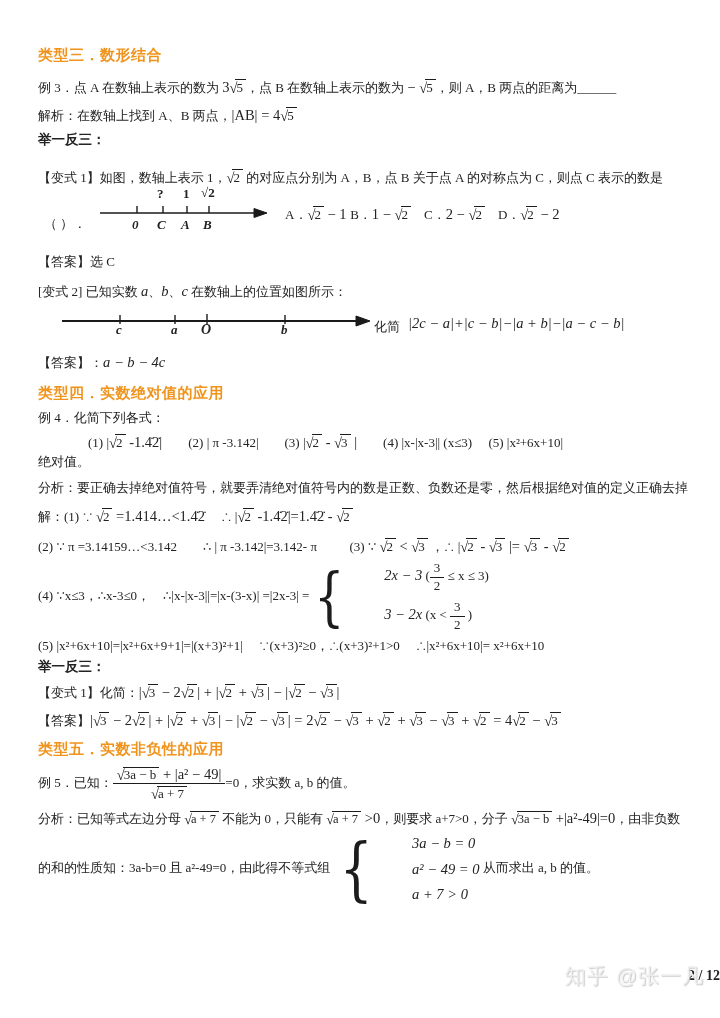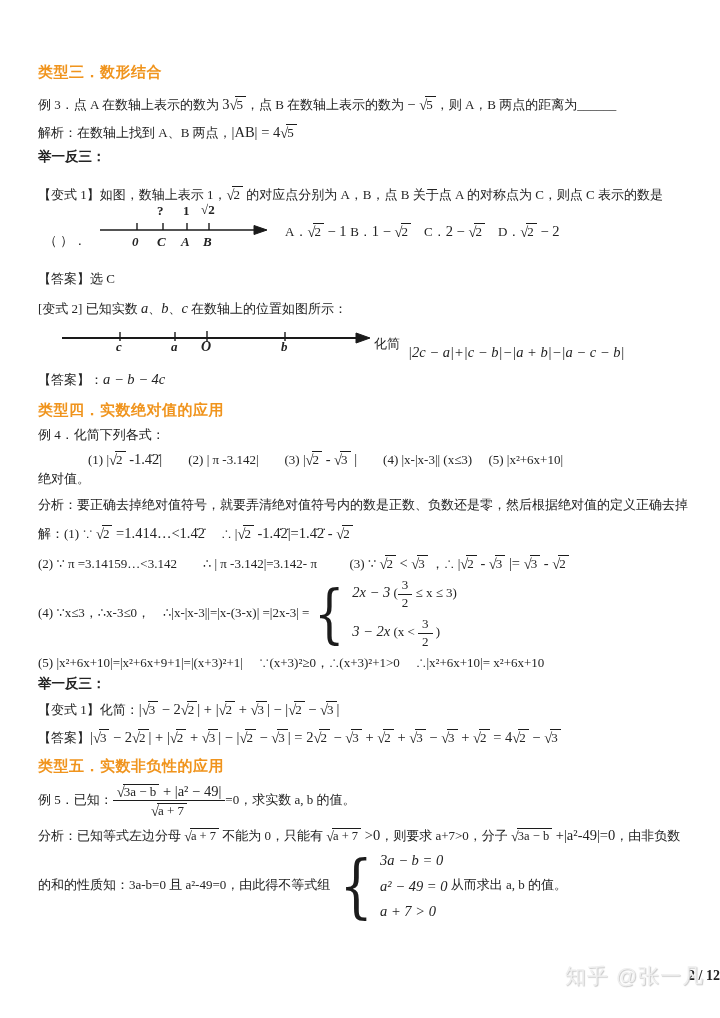--- a/index.html
+++ b/index.html
@@ -14,38 +14,38 @@
   .it{font-style:italic;}
   .sqrt{display:inline-block;white-space:nowrap;}
   .rsign{display:inline-block;font-size:1.12em;transform:translateY(1px);}
   .rad{display:inline-block;border-top:1.3px solid #1c1c1c;padding:0 3px 0 1px;margin-left:-2px;}
   .frac{display:inline-block;text-align:center;vertical-align:middle;line-height:1.15;}
   .frac .num{display:block;border-bottom:1.2px solid #1c1c1c;padding:0 4px 1px 4px;}
   .frac .den{display:block;padding-top:1px;}
   .cases{display:inline-flex;align-items:center;vertical-align:middle;}
   .brace{font-family:"DejaVu Serif",serif;font-weight:200;line-height:0.95;transform:scaleX(0.75);
          display:inline-block;color:#1c1c1c;}
-  .crows{display:inline-block;padding-left:2px;}
+  .crows{display:inline-block;padding-left:2px;margin-left:32px;}
   .crow{line-height:1.35;padding:3px 0;white-space:nowrap;}
   .drow{position:relative;width:720px;}
   .dlabel{position:absolute;font-weight:bold;font-style:italic;font-size:13px;}
   .dlabel-up{position:absolute;font-weight:bold;font-size:13px;}
   .nls{position:absolute;}
   .footer-page{position:absolute;left:0;right:0;bottom:34px;text-align:right;
                font-weight:bold;font-size:14px;}
   .watermark{position:absolute;right:16px;bottom:28px;font-family:"Liberation Sans",sans-serif;
              font-size:21px;color:#efefef;text-shadow:1px 1px 1px #c8c8c8;letter-spacing:1px;}
   svg line,svg polygon{stroke:#1a1a1a;}
 </style>
 </head>
 <body>
 
 <div class="page">
 
-  <div class="line heading" style="margin-top:63px">类型三．数形结合</div>
+  <div class="line heading" style="margin-top:46px">类型三．数形结合</div>
   <div class="line" style="margin-top:13px"><span class="t">例 3．点 A 在数轴上表示的数为 </span><span class="m">3</span><span class="sqrt"><span class="rsign">√</span><span class="rad">5</span></span><span class="t">，点 B 在数轴上表示的数为 </span><span class="m">− </span><span class="sqrt"><span class="rsign">√</span><span class="rad">5</span></span><span class="t">，则 A，B 两点的距离为______</span></div>
   <div class="line" style="margin-top:10px"><span class="t">解析：在数轴上找到 A、B 两点，</span><span class="m">|AB| = 4</span><span class="sqrt"><span class="rsign">√</span><span class="rad">5</span></span></div>
   <div class="line bold" style="margin-top:8px">举一反三：</div>
   <div class="line" style="margin-top:19px"><span class="t">【变式 1】如图，数轴上表示 1，</span><span class="sqrt"><span class="rsign">√</span><span class="rad">2</span></span><span class="t"> 的对应点分别为 A，B，点 B 关于点 A 的对称点为 C，则点 C 表示的数是</span></div>
 
   <div class="drow" style="height:58px;margin-top:3px">
     <span class="t nls" style="left:44px;top:26px">（ ）．</span>
     <svg class="nls" style="left:100px;top:16px" width="168" height="14">
       <line x1="0" y1="8" x2="156" y2="8" stroke-width="1.6"></line>
       <polygon points="154,3.5 167,8 154,12.5" fill="#1a1a1a"></polygon>
@@ -74,21 +74,21 @@
       <line x1="60" y1="1" x2="60" y2="10" stroke-width="1.4"></line>
       <line x1="115" y1="1" x2="115" y2="10" stroke-width="1.4"></line>
       <line x1="147" y1="0" x2="147" y2="11" stroke-width="1.4"></line>
       <line x1="225" y1="1" x2="225" y2="10" stroke-width="1.4"></line>
     </svg>
     <span class="dlabel" style="left:116px;top:20px">c</span>
     <span class="dlabel" style="left:171px;top:20px">a</span>
     <span class="dlabel" style="left:201px;top:20px;font-size:14px">O</span>
     <span class="dlabel" style="left:281px;top:20px">b</span>
     <span class="t nls" style="left:374px;top:16px">化简</span>
-    <span class="nls line" style="left:408px;top:24px;margin-left:0;font-size:14px"><span class="m it">|2c − a|+|c − b|−|a + b|−|a − c − b|</span></span>
+    <span class="nls line" style="left:408px;top:12px;margin-left:0;font-size:14px"><span class="m it">|2c − a|+|c − b|−|a + b|−|a − c − b|</span></span>
   </div>
 
   <div class="line" style="margin-top:5px"><span class="t">【答案】：</span><span class="m it">a − b − 4c</span></div>
 
   <div class="line heading" style="margin-top:13px">类型四．实数绝对值的应用</div>
   <div class="line" style="margin-top:7px">例 4．化简下列各式：</div>
   <div class="line" style="margin-top:7px;margin-left:88px"><span class="t">(1) |</span><span class="sqrt"><span class="rsign">√</span><span class="rad">2</span></span><span class="m"> -1.4̇2̇|</span><span class="t">　　(2) | π -3.142|　　(3) |</span><span class="sqrt"><span class="rsign">√</span><span class="rad">2</span></span><span class="m"> - </span><span class="sqrt"><span class="rsign">√</span><span class="rad">3</span></span><span class="m"> |</span><span class="t">　　(4) |x-|x-3|| (x≤3)　 (5) |x²+6x+10|</span></div>
   <div class="line" style="margin-top:3px">绝对值。</div>
   <div class="line" style="margin-top:9px;white-space:normal">分析：要正确去掉绝对值符号，就要弄清绝对值符号内的数是正数、负数还是零，然后根据绝对值的定义正确去掉</div>
   <div class="line" style="margin-top:11px"><span class="t">解：(1) ∵ </span><span class="sqrt"><span class="rsign">√</span><span class="rad">2</span></span><span class="m"> =1.414…&lt;1.4̇2̇</span><span class="t">　 ∴ |</span><span class="sqrt"><span class="rsign">√</span><span class="rad">2</span></span><span class="m"> -1.4̇2̇|=1.4̇2̇ - </span><span class="sqrt"><span class="rsign">√</span><span class="rad">2</span></span></div>

